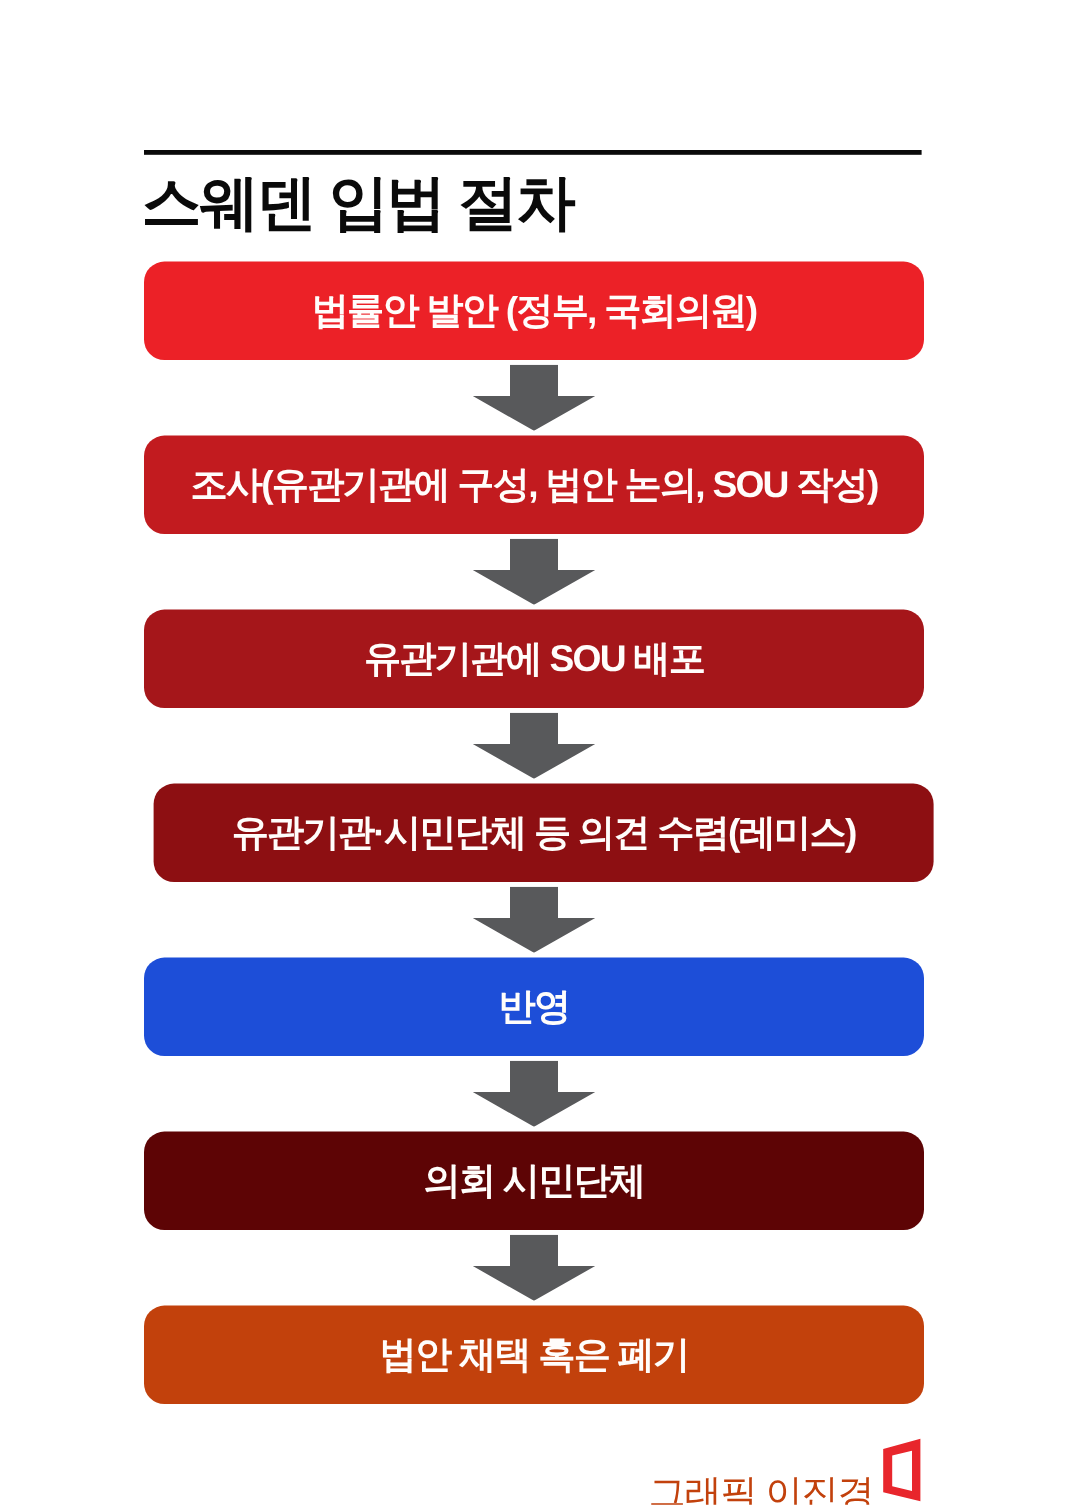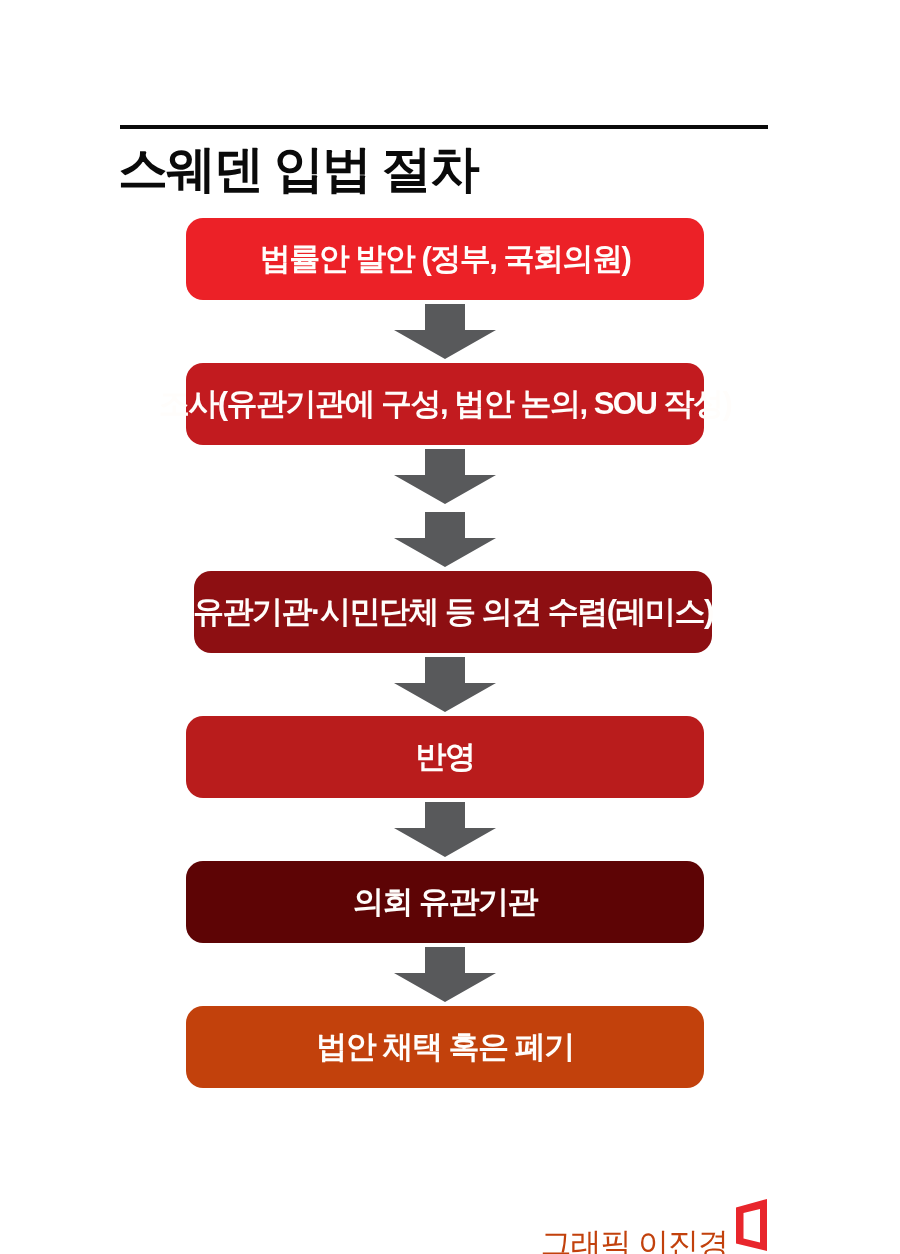--- a/index.html
+++ b/index.html
@@ -19,21 +19,21 @@
     position: absolute; left: 118px; top: 136px;
     font-size: 50px; font-weight: 800; color: #0a0a0a;
     letter-spacing: -2px;
   }
 
   .flow {
     position: absolute; left: 120px; top: 218px; width: 650px;
     display: flex; flex-direction: column; align-items: center;
   }
   .step {
-    width: 518px; height: 82px; border-radius: 17px;
+    width: 650px; height: 82px; border-radius: 17px;
     display: flex; align-items: center; justify-content: center;
     font-size: 31px; font-weight: 700; letter-spacing: -1.5px;
     white-space: nowrap;
   }
   .arrow-wrap {
     height: 63px; display: flex; align-items: center; justify-content: center;
   }
   .arrow-wrap svg { display: block; }
 
   .footer-credit {
@@ -68,49 +68,52 @@
     <div class="step" style="background: rgb(194, 27, 31); color: rgb(255, 253, 251);">
       <span>조사(유관기관에 구성, 법안 논의, SOU 작성)</span>
     </div>
 
     <div class="arrow-wrap">
       <svg width="102" height="55" viewBox="0 0 102 55">
         <polygon class="arrow-shape" points="31,0 71,0 71,26 102,26 51,55 0,26 31,26" fill="#58595b"></polygon>
       </svg>
     </div>
 
+    <div class="step" style="background: rgb(165, 22, 26); color: rgb(255, 253, 251);">
+      <span>유관기관에 SOU 배포</span>
+    </div>
 
     <div class="arrow-wrap">
       <svg width="102" height="55" viewBox="0 0 102 55">
         <polygon class="arrow-shape" points="31,0 71,0 71,26 102,26 51,55 0,26 31,26" fill="#58595b"></polygon>
       </svg>
     </div>
 
     <div class="step" style="background: rgb(141, 15, 18); color: rgb(255, 253, 251); margin-left: 16px;">
       <span>유관기관·시민단체 등 의견 수렴(레미스)</span>
     </div>
 
     <div class="arrow-wrap">
       <svg width="102" height="55" viewBox="0 0 102 55">
         <polygon class="arrow-shape" points="31,0 71,0 71,26 102,26 51,55 0,26 31,26" fill="#58595b"></polygon>
       </svg>
     </div>
 
-    <div class="step" style="background: #b91c1c; color: rgb(255, 253, 251);">
+    <div class="step" style="background: #1d4ed8; color: rgb(255, 253, 251);">
       <span>반영</span>
     </div>
 
     <div class="arrow-wrap">
       <svg width="102" height="55" viewBox="0 0 102 55">
         <polygon class="arrow-shape" points="31,0 71,0 71,26 102,26 51,55 0,26 31,26" fill="#58595b"></polygon>
       </svg>
     </div>
 
     <div class="step" style="background: rgb(93, 4, 5); color: rgb(255, 253, 251);">
-      <span>의회 유관기관</span>
+      <span>의회 시민단체</span>
     </div>
 
     <div class="arrow-wrap">
       <svg width="102" height="55" viewBox="0 0 102 55">
         <polygon class="arrow-shape" points="31,0 71,0 71,26 102,26 51,55 0,26 31,26" fill="#58595b"></polygon>
       </svg>
     </div>
 
     <div class="step" style="background: #c2410c; color: rgb(255, 253, 251); align-items: center;">
       <span>법안 채택 혹은 폐기</span>

